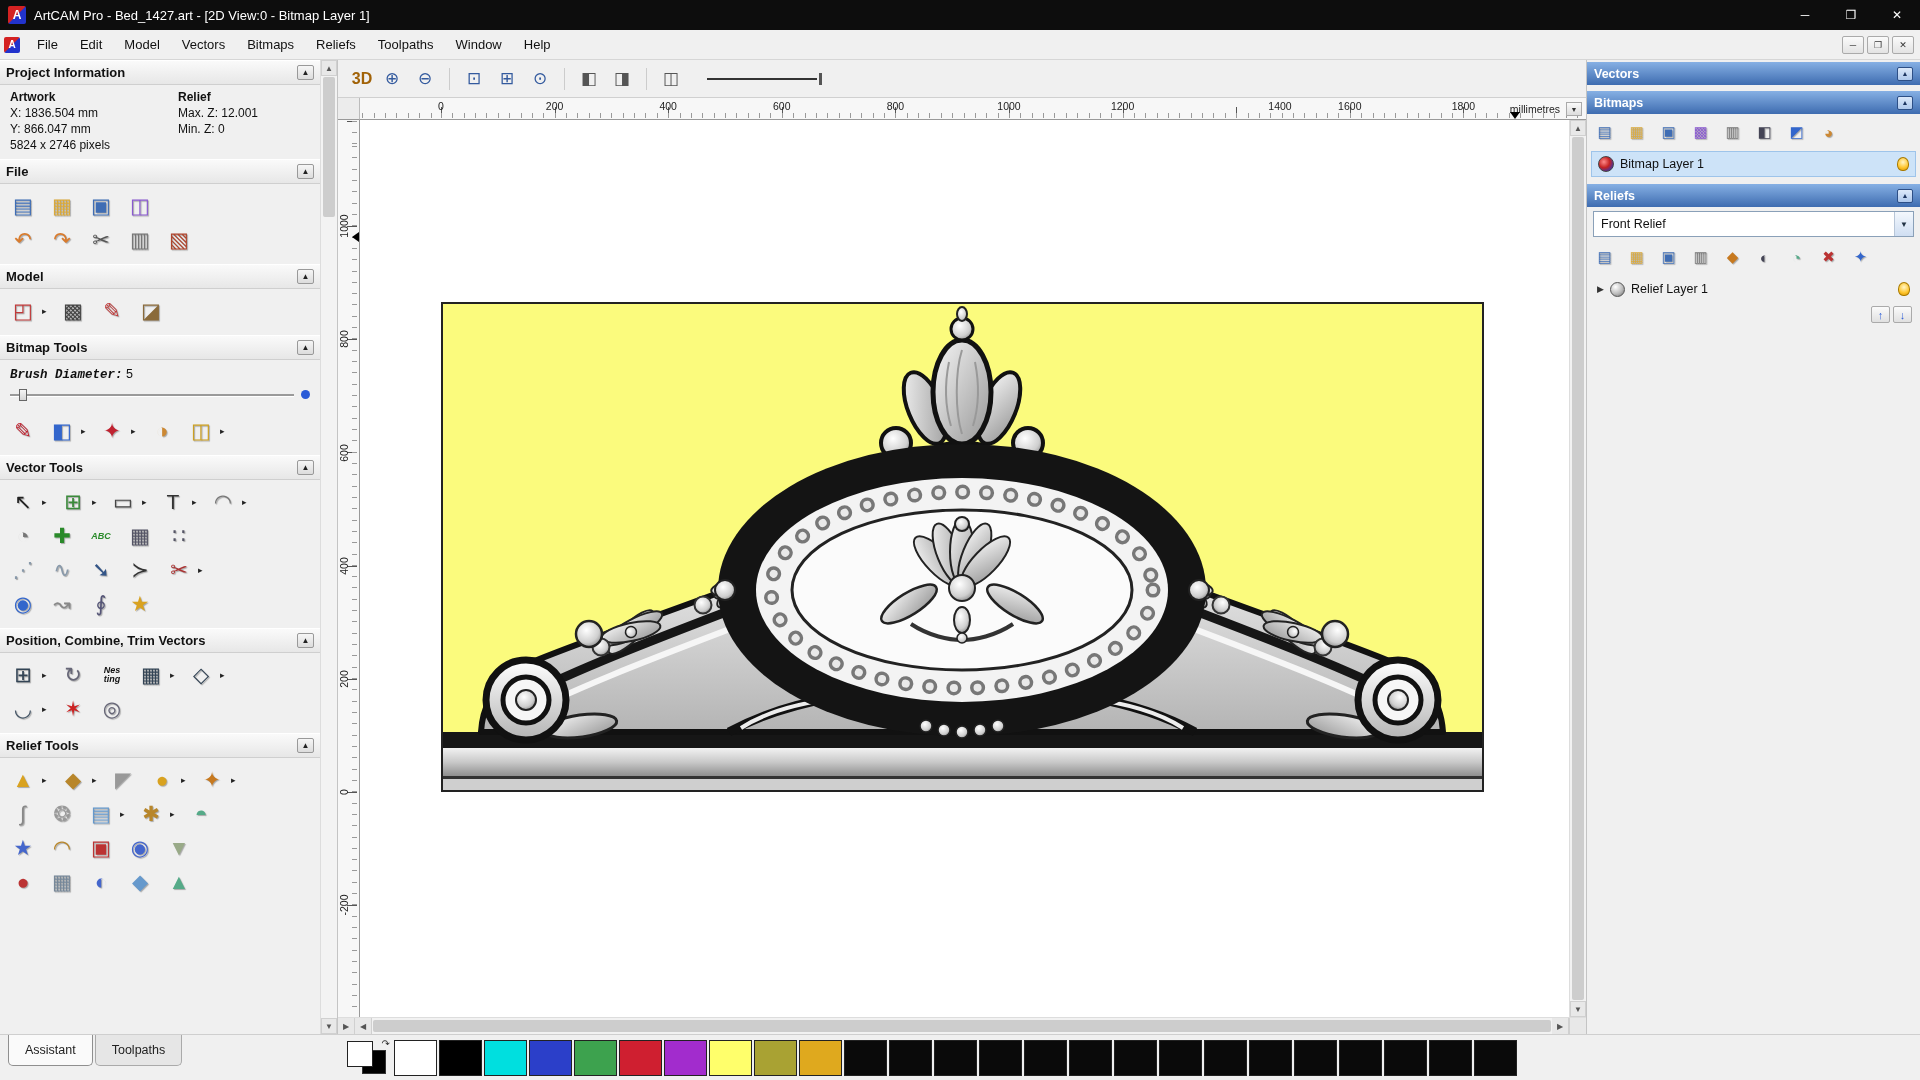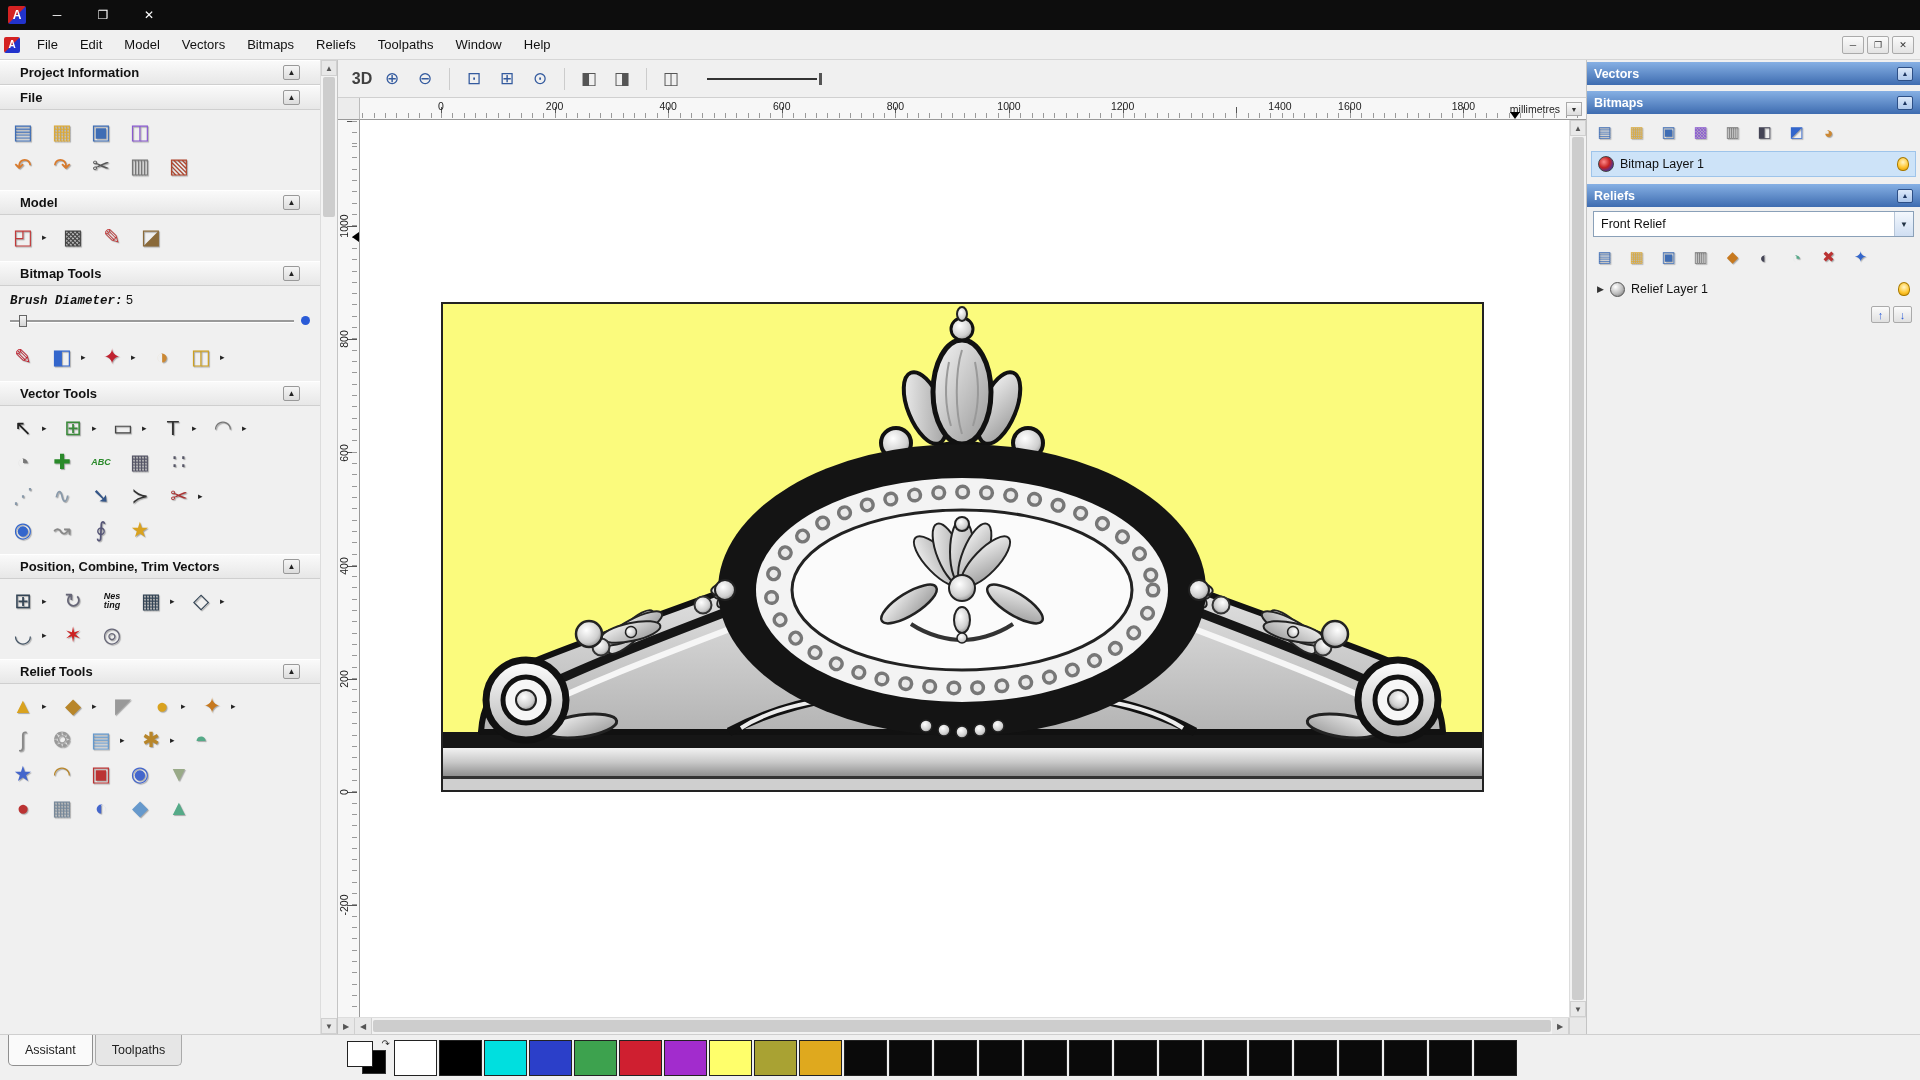--- a/index.html
+++ b/index.html
@@ -20,21 +20,21 @@
   .menu-item { padding:0 11px; font-size:13px; color:#111; display:flex; align-items:center; }
   .mdi-controls { margin-left:auto; display:flex; gap:3px; padding-right:6px; }
   .mdi-btn { width:22px; height:18px; border:1px solid #aaa; background:linear-gradient(#fbfbfb,#e3e3e3); font-size:9px; color:#333; display:flex; align-items:center; justify-content:center; border-radius:2px; }
 
   
   .main { flex:1 1 auto; display:flex; min-height:0; }
 
   
   .left-panel { width:338px; flex:0 0 338px; background:#f0f0f0; border-right:1px solid #c4c4c4; display:flex; min-width:0; }
   .panel-content { flex:1; overflow:hidden; }
-  .section-header { height:25px; display:flex; align-items:center; padding:0 20px; font-size:13px; font-weight:bold; color:#111; background:linear-gradient(#fafafa,#e7e7e7); border-top:1px solid #fff; border-bottom:1px solid #cfcfcf; }
+  .section-header { height:25px; display:flex; align-items:center; padding:0 6px; font-size:13px; font-weight:bold; color:#111; background:linear-gradient(#fafafa,#e7e7e7); border-top:1px solid #fff; border-bottom:1px solid #cfcfcf; }
   .section-header .sh-title { flex:1; white-space:nowrap; overflow:hidden; }
   .collapse-btn { width:17px; height:15px; border:1px solid #999; background:linear-gradient(#f6f6f6,#dcdcdc); font-size:8px; color:#222; display:flex; align-items:center; justify-content:center; border-radius:2px; }
   .proj-info { padding:5px 10px 7px; font-size:12px; color:#111; }
   .pi-grid { display:grid; grid-template-columns:56% 44%; row-gap:2px; }
   .pi-b { font-weight:bold; }
   .icon-rows { padding:3px 6px 5px; }
   .tool-row { display:flex; align-items:center; gap:5px; margin:4px 0; }
   .tool { width:34px; height:30px; display:flex; align-items:center; justify-content:center; font-size:21px; text-shadow:1px 1px 1px rgba(0,0,0,.30); cursor:default; }
   .tool-text { font-size:9px; font-weight:bold; font-style:italic; line-height:9px; text-align:center; white-space:pre-line; text-shadow:none; }
   .fly { width:9px; font-size:9px; color:#222; margin-left:-3px; }
@@ -46,21 +46,21 @@
   .slider .thumb { position:absolute; left:9px; top:2px; width:8px; height:12px; background:linear-gradient(#f5f5f5,#d5d5d5); border:1px solid #666; }
   .slider .blue-dot { position:absolute; right:0; top:3px; width:9px; height:9px; border-radius:50%; background:#2a5bd7; }
   .panel-scrollbar { width:17px; flex:0 0 17px; background:#f3f3f3; border-left:1px solid #ddd; display:flex; flex-direction:column; align-items:stretch; }
   .sb-arrow { height:16px; font-size:8px; color:#555; display:flex; align-items:center; justify-content:center; background:#e8e8e8; border:1px solid #d0d0d0; }
   .sb-thumb-v { margin:1px 2px; height:140px; background:#cdcdcd; border-radius:2px; }
   .sb-track-fill { flex:1; }
 
   
   .canvas-col { flex:1 1 auto; display:flex; flex-direction:column; min-width:0; background:#fff; }
   .view-toolbar { height:38px; flex:0 0 38px; background:#f0f0f0; border-bottom:1px solid #d0d0d0; display:flex; align-items:center; padding-left:8px; }
-  .btn-3d { width:32px; height:28px; font-weight:bold; font-size:16px; color:#404040; display:flex; align-items:center; justify-content:center; }
+  .btn-3d { width:32px; height:28px; font-weight:bold; font-size:16px; color:#a16207; display:flex; align-items:center; justify-content:center; }
   .view-toolbar .icon-rows { padding:0; }
   .view-toolbar .tool { width:28px; height:26px; font-size:17px; text-shadow:none; }
   .line-widget { display:flex; align-items:center; margin-left:22px; }
   .line-sample { width:110px; height:2px; background:#333; }
   .line-handle { width:3px; height:12px; background:#555; margin-left:2px; }
   .ruler-row { height:22px; flex:0 0 22px; display:flex; }
   .ruler-corner { width:22px; flex:0 0 22px; background:#ececec; border-right:1px solid #bbb; border-bottom:1px solid #999; }
   .h-ruler { flex:1; position:relative; background:#f7f7f7; border-bottom:1px solid #999;
     background-image:repeating-linear-gradient(90deg,#999 0 1px,transparent 1px 11.36px),repeating-linear-gradient(90deg,#555 0 1px,transparent 1px 113.6px);
     background-size:auto 5px,auto 11px; background-position:left 81px bottom 1px,left 81px bottom 1px; background-repeat:repeat-x; }
@@ -125,20 +125,21 @@
   .sb-cell { height:20px; min-width:92px; display:flex; align-items:center; padding:0 9px; margin-right:5px; border:1px solid; border-color:#9a9a9a #fff #fff #9a9a9a; background:#f3f3f3; }
   .sb-end { width:140px; }
 </style>
 </head>
 <body>
 
 <div class="app">
 
   <div class="titlebar">
     <div class="app-icon">A</div>
+    <div class="title-text">ArtCAM Pro - Bed_1427.art - [2D View:0 - Bitmap Layer 1]</div>
     <div class="win-controls">
       <div class="win-btn">─</div>
       <div class="win-btn">❐</div>
       <div class="win-btn">✕</div>
     </div>
   </div>
 
   <div class="menubar">
     <div class="mdi-icon">A</div>
     <div id="menu-items">
@@ -159,20 +160,31 @@
     </div>
   </div>
 
   <div class="main">
 
     <div class="left-panel">
       <div class="panel-content">
         <div class="section-header">
           <span class="sh-title">Project Information</span>
           <span class="collapse-btn">▲</span>
+        </div>
+        <div class="proj-info">
+          <div class="pi-grid">
+            <span class="pi-b">Artwork</span>
+            <span class="pi-b">Relief</span>
+            <span>X: 1836.504 mm</span>
+            <span>Max. Z: 12.001</span>
+            <span>Y: 866.047 mm</span>
+            <span>Min. Z: 0</span>
+            <span>5824 x 2746 pixels</span>
+          </div>
         </div>
 
         <div class="section-header">
           <span class="sh-title">File</span>
           <span class="collapse-btn">▲</span>
         </div>
         <div class="icon-rows">
             <div class="tool-row">
               <div class="tool" style="color: rgb(63, 109, 180);">▤</div>
               <div class="tool" style="color: rgb(217, 169, 60);">▦</div>

